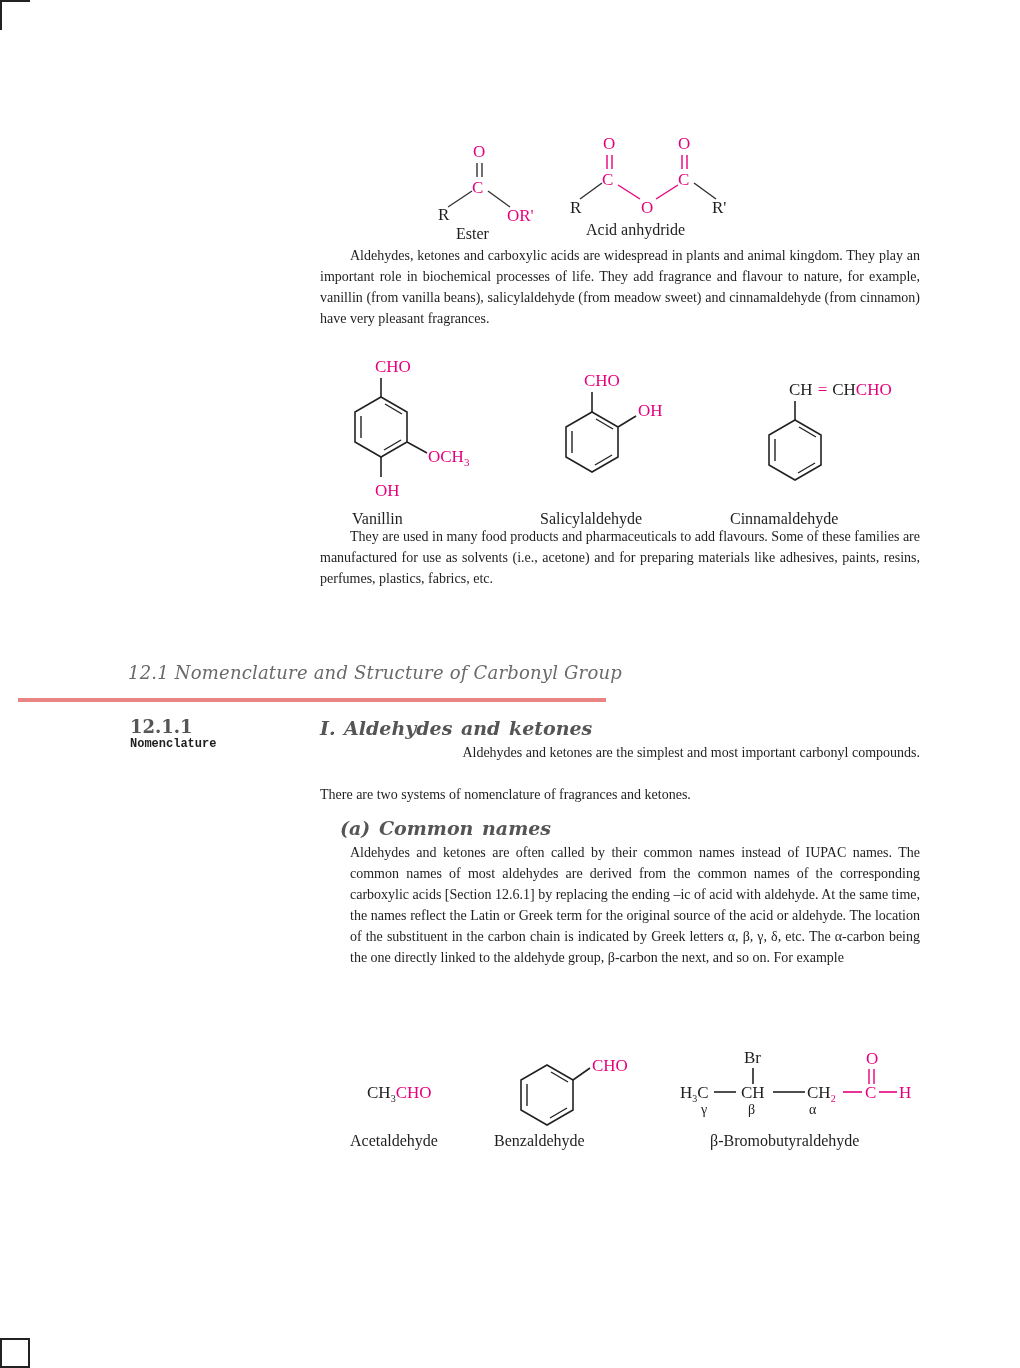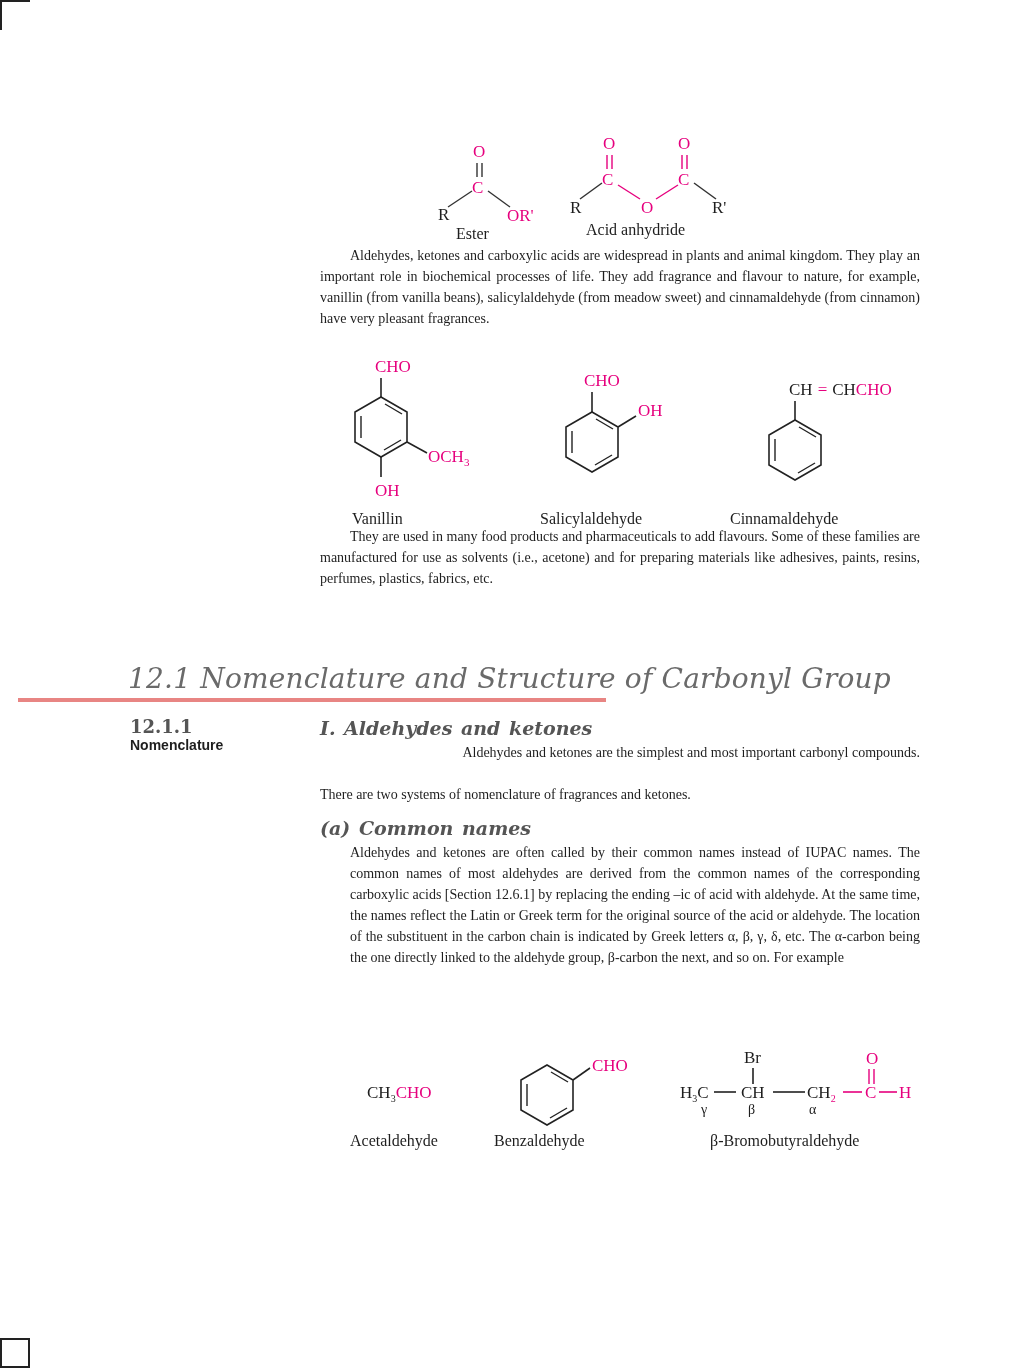--- a/index.html
+++ b/index.html
@@ -18,34 +18,34 @@
     font-family: "Liberation Serif", serif; font-size: 14px; line-height: 21px;
     text-align: justify; color: #1e1e1e;
   }
   .para .indent { display: inline-block; width: 30px; }
   .para.inset { left: 350px; width: 570px; }
 
   svg text { font-family: "Liberation Serif", serif; }
 
   .section-heading {
     position: absolute; left: 128px; top: 662px;
-    font-family: "DejaVu Serif", serif; font-style: italic; font-size: 28px;
+    font-family: "DejaVu Serif", serif; font-style: italic; font-size: 18px;
     color: #6a6a6a; letter-spacing: 0.2px;
   }
   .section-rule {
     position: absolute; left: 18px; top: 698px; width: 588px; height: 4px;
     background: #e88583;
   }
   .side-num {
     position: absolute; left: 130px; top: 716px;
     font-family: "DejaVu Serif", serif; font-weight: bold; font-size: 18px; color: #555;
   }
   .side-title {
     position: absolute; left: 130px; top: 737px;
-    font-family: Liberation Sans, sans-serif; font-weight: bold; font-size: 14px; color: #1e1e1e;
+    font-family: Liberation Mono, monospace; font-weight: bold; font-size: 12px; color: #1e1e1e;
   }
   .sub-heading {
     position: absolute; font-family: "DejaVu Serif", serif; font-style: italic; font-weight: bold;
     font-size: 19px; color: #555; word-spacing: 2px;
   }
   .caption { font-family: "Liberation Serif", serif; font-size: 16px; fill: #1e1e1e; }
 </style>
 </head>
 <body>
 
@@ -129,21 +129,21 @@
 <div class="section-rule"></div>
 
 <div class="side-num">12.1.1</div>
 <div class="side-title">Nomenclature</div>
 
 <div class="sub-heading" style="left:320px;top:717px">I.  Aldehydes and ketones</div>
 
 <div class="para inset" style="top:742px;text-align:right">Aldehydes and ketones are the simplest and most important carbonyl compounds.</div>
 <div class="para" style="top:784px;text-align:left">There are two systems of nomenclature of fragrances and ketones.</div>
 
-<div class="sub-heading" style="left:320px;top:817px">(a) Common names</div>
+<div class="sub-heading" style="left:340px;top:817px">(a) Common names</div>
 
 <div class="para inset" style="top:842px">Aldehydes and ketones are often called by their common names instead of IUPAC names. The common names of most aldehydes are derived from the common names of the corresponding carboxylic acids [Section 12.6.1] by replacing the ending –ic of acid with aldehyde. At the same time, the names reflect the Latin or Greek term for the original source of the acid or aldehyde. The location of the substituent in the carbon chain is indicated by Greek letters α, β, γ, δ, etc. The α-carbon being the one directly linked to the aldehyde group, β-carbon the next, and so on. For example</div>
 
 <svg style="position:absolute;left:340px;top:1040px" width="580" height="120" viewBox="0 0 580 120">
   <g>
     <text x="27" y="58" font-size="17"><tspan fill="#1e1e1e">CH</tspan><tspan font-size="10" dy="4" fill="#1e1e1e">3</tspan><tspan dy="-4" fill="#e6007e">CHO</tspan></text>
     <text x="10" y="106" class="caption">Acetaldehyde</text>
   </g>
   <g>
     <polygon points="207,25 233,40 233,70 207,85 181,70 181,40" fill="none" stroke="#222" stroke-width="1.6"></polygon>

